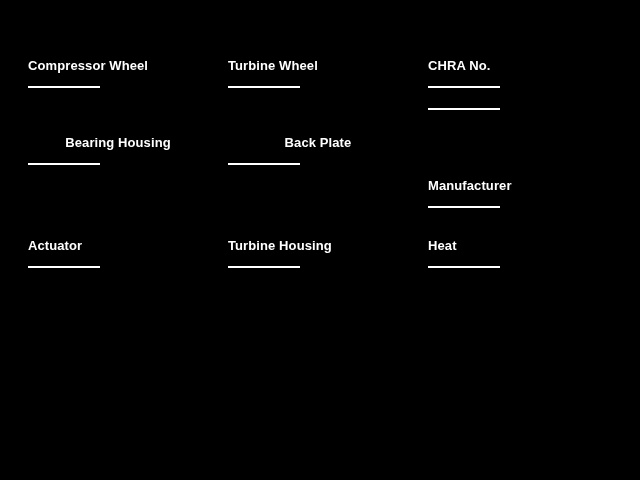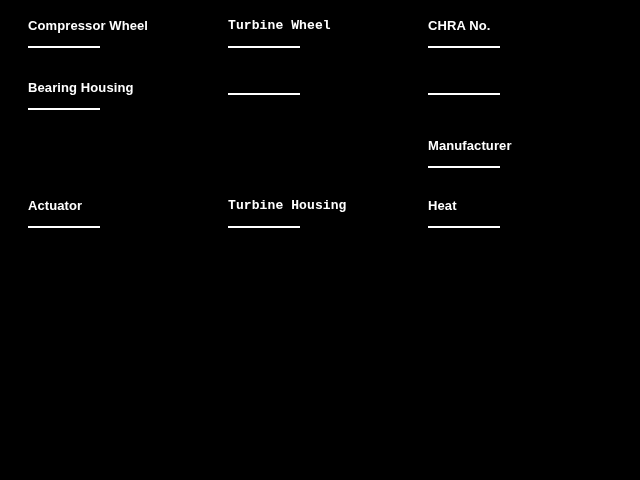--- a/index.html
+++ b/index.html
@@ -25,34 +25,35 @@
     position: absolute;
     width: 180px;
   }
   .field-label {
     color: #ffffff;
     font-size: 13px;
     font-weight: bold;
     line-height: 15px;
     white-space: nowrap;
     letter-spacing: 0.1px;
+    margin-top: 40px;
   }
   .field-underline {
     margin-top: 13px;
     width: 72px;
     height: 0;
     border-bottom: 2px solid #ffffff;
   }
   
   .col-0 { left: 28px; }
-  .col-1 { left: 228px; font-family: Liberation Mono, monospace; }
+  .col-1 { left: 228px; }
   .col-2 { left: 428px; }
   
   .row-0 { top: 18px; }
-  .row-1 { top: 80px; }
+  .row-1 { top: 95px; text-align: center; }
   .row-2 { top: 138px; }
   .row-3 { top: 198px; }
 </style>
 </head>
 <body>
 
 <div id="form-grid">
 
   <div class="field col-0 row-0">
     <div class="field-label">Compressor Wheel</div>
@@ -69,20 +70,21 @@
     <div class="field-label">Actuator</div>
     <div class="field-underline"></div>
   </div>
 
   <div class="field col-1 row-0">
     <div class="field-label">Turbine Wheel</div>
     <div class="field-underline"></div>
   </div>
 
   <div class="field col-1 row-1">
+    <div class="field-label">Back Plate</div>
     <div class="field-underline"></div>
   </div>
 
 
   <div class="field col-2 row-0">
     <div class="field-label">CHRA No.</div>
     <div class="field-underline"></div>
   </div>
 
   <div class="field col-1 row-3">

